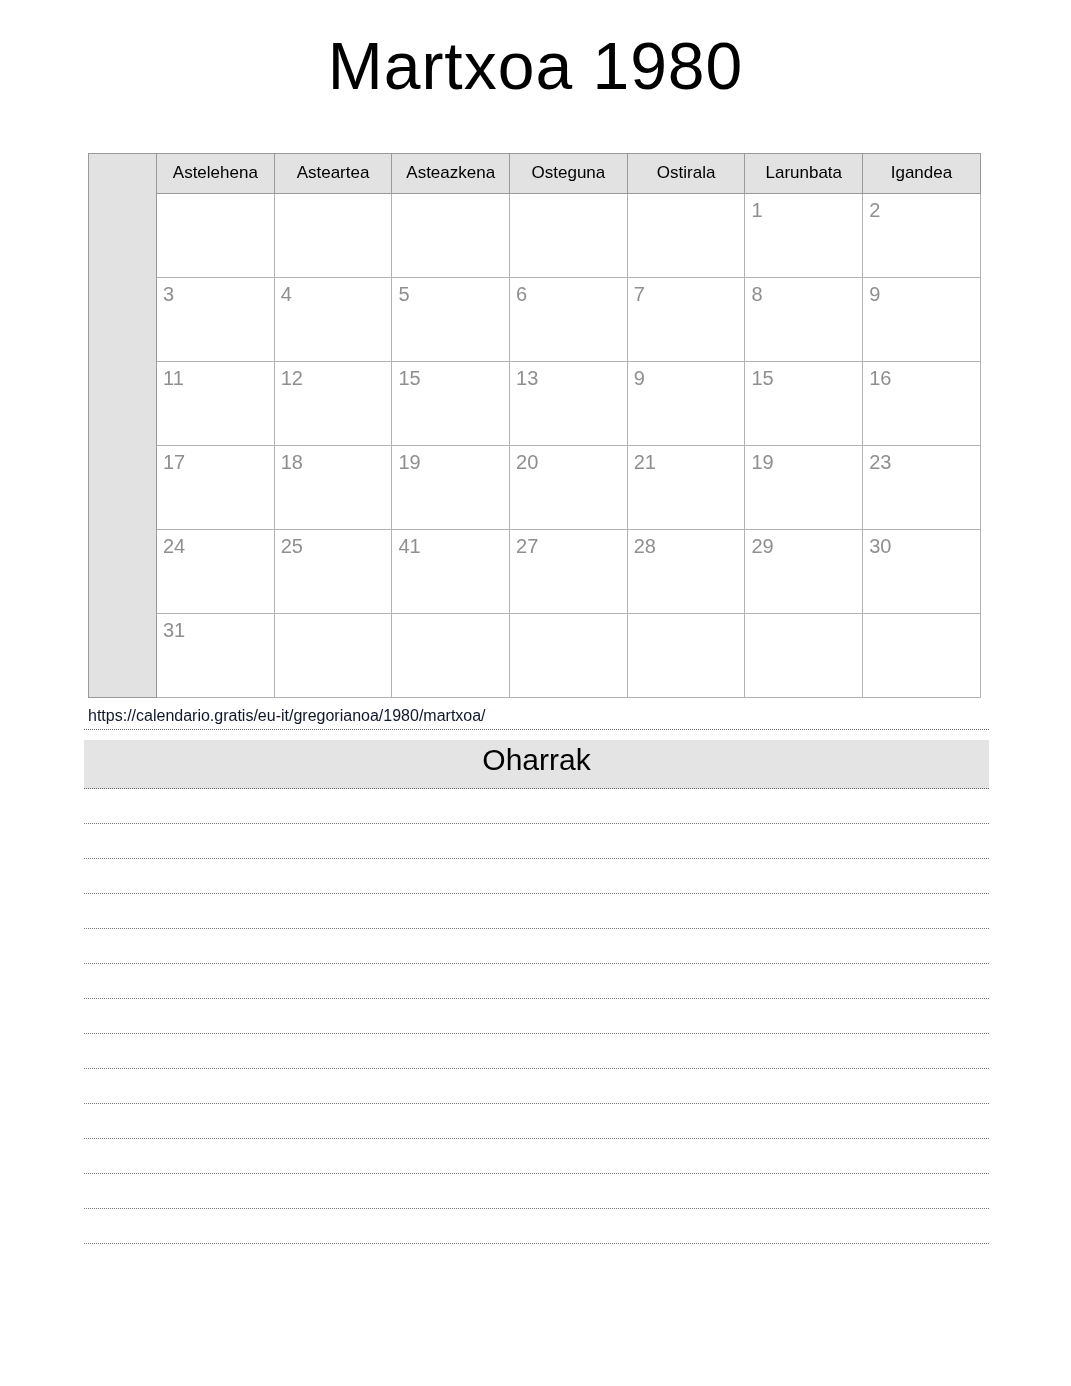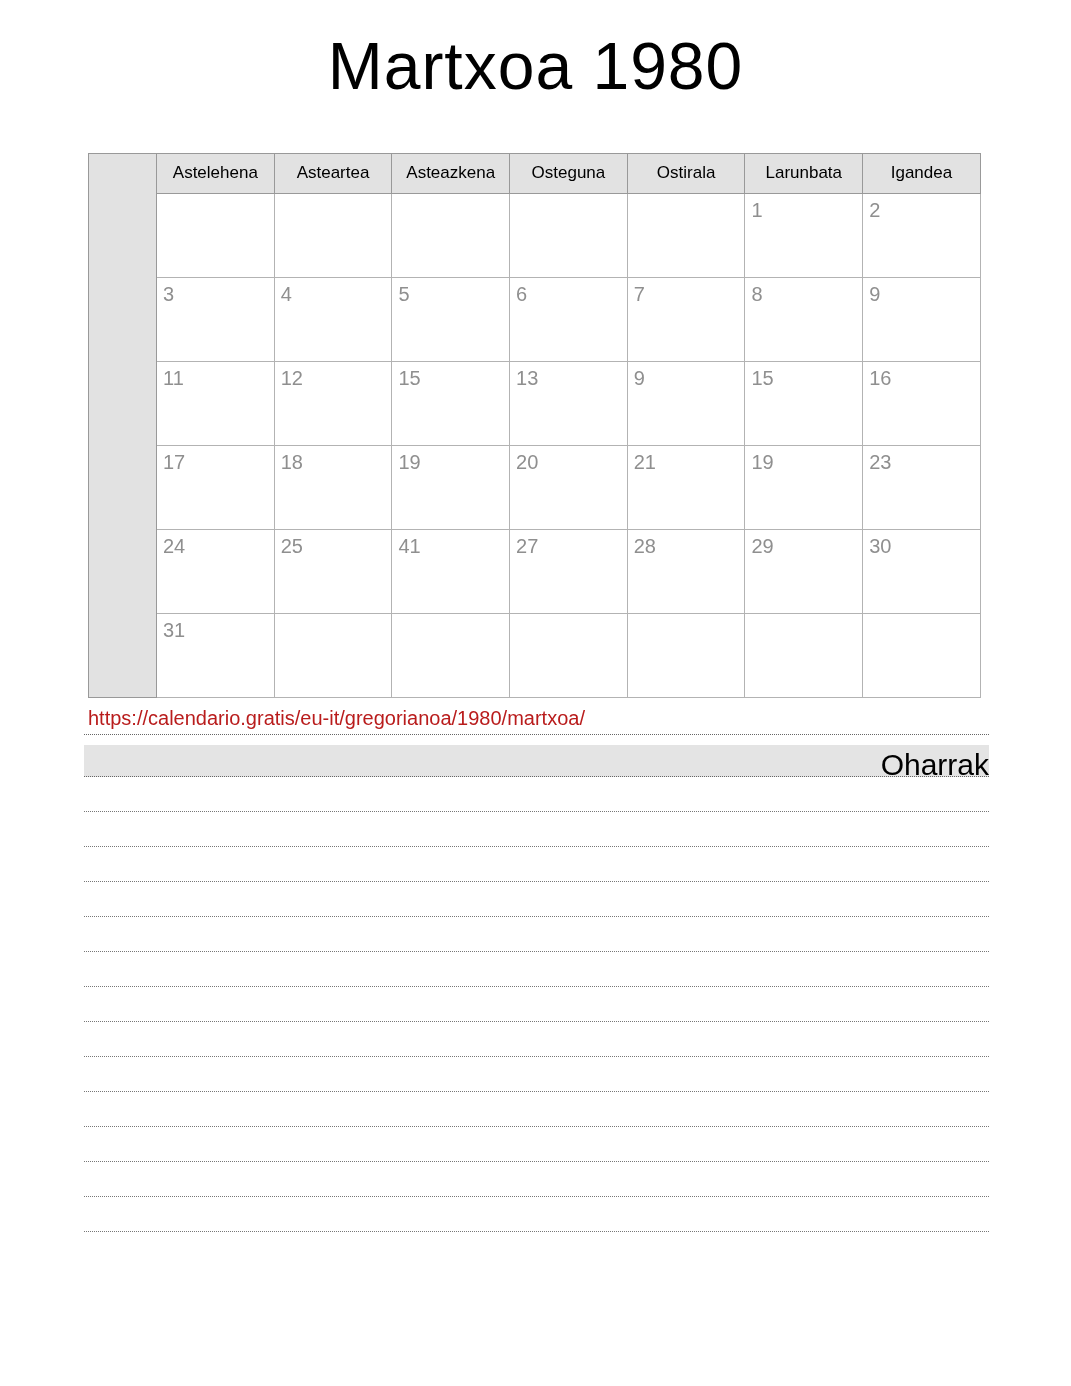--- a/index.html
+++ b/index.html
@@ -55,38 +55,38 @@
     border:1px solid var(--cell-border);
     height:84px;
     vertical-align:top;
     text-align:left;
     padding:5px 0 0 6px;
     font-size:20px;
     color:var(--day-number);
   }
   .source-url{
     margin:9px 0 0 88px;
-    font-size:20px;
-    color:#b91c1c;
+    font-size:16px;
+    color:#0f172a;
   }
   .notes{
     margin:4px 0 0 84px;
     width:905px;
   }
   .notes-top-rule{
     border-top:1px dotted var(--dotted-line);
     height:0;
     margin-bottom:10px;
   }
   .notes-header{
     background:var(--notes-header-bg);
     border-bottom:1px dotted var(--dotted-line);
-    height:32px;
+    height:49px;
     line-height:39px;
-    text-align:right;
+    text-align:center;
     font-size:30px;
   }
   .note-line{
     height:35px;
     border-bottom:1px dotted #777777;
   }
 </style>
 </head>
 <body>
 

